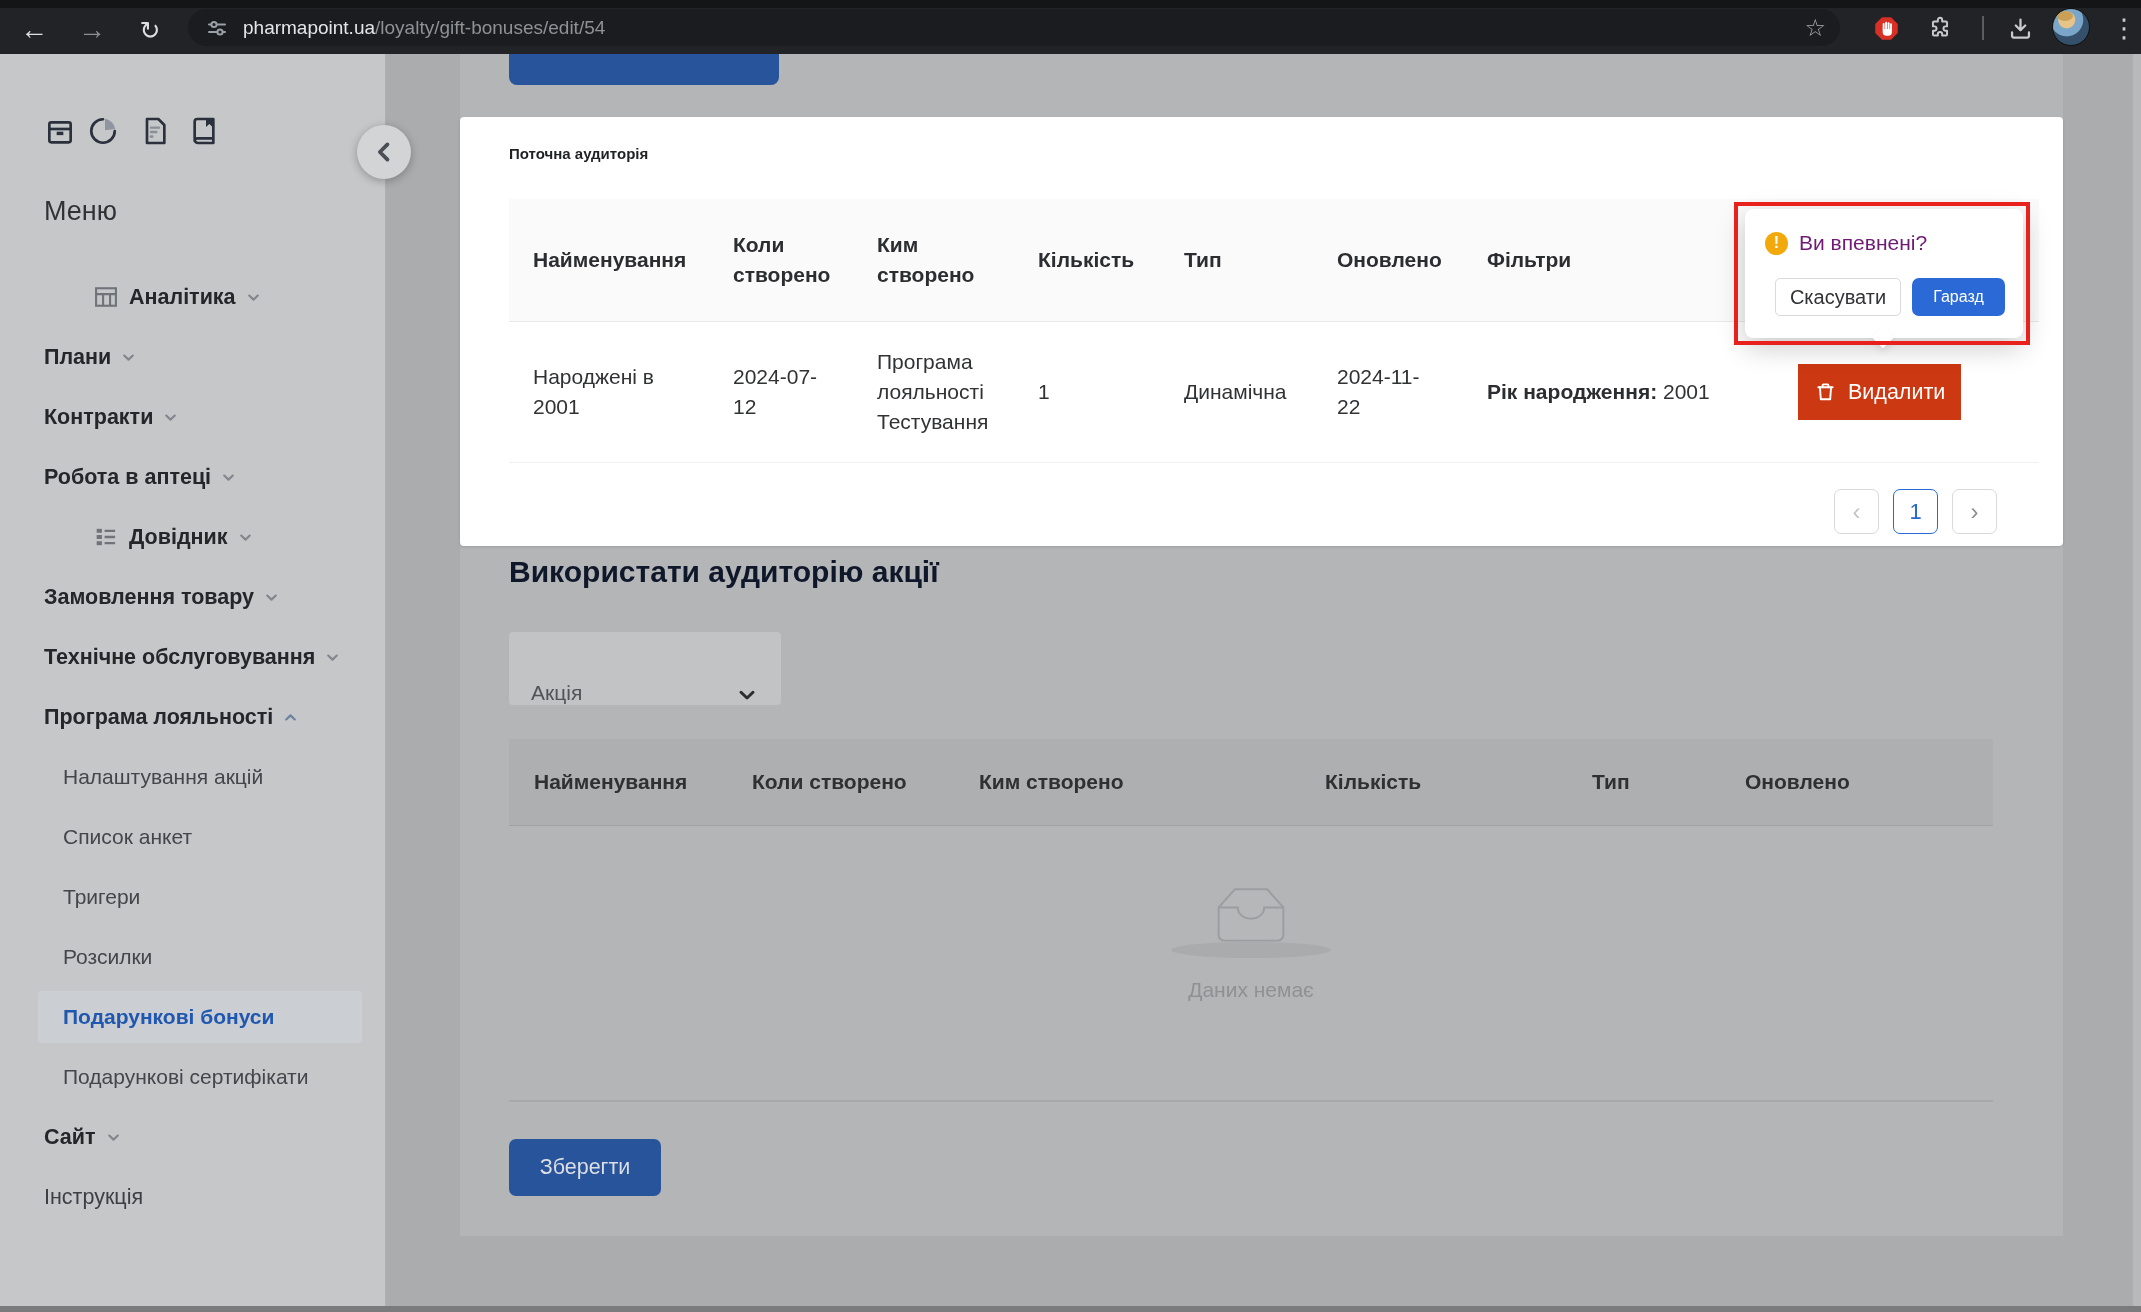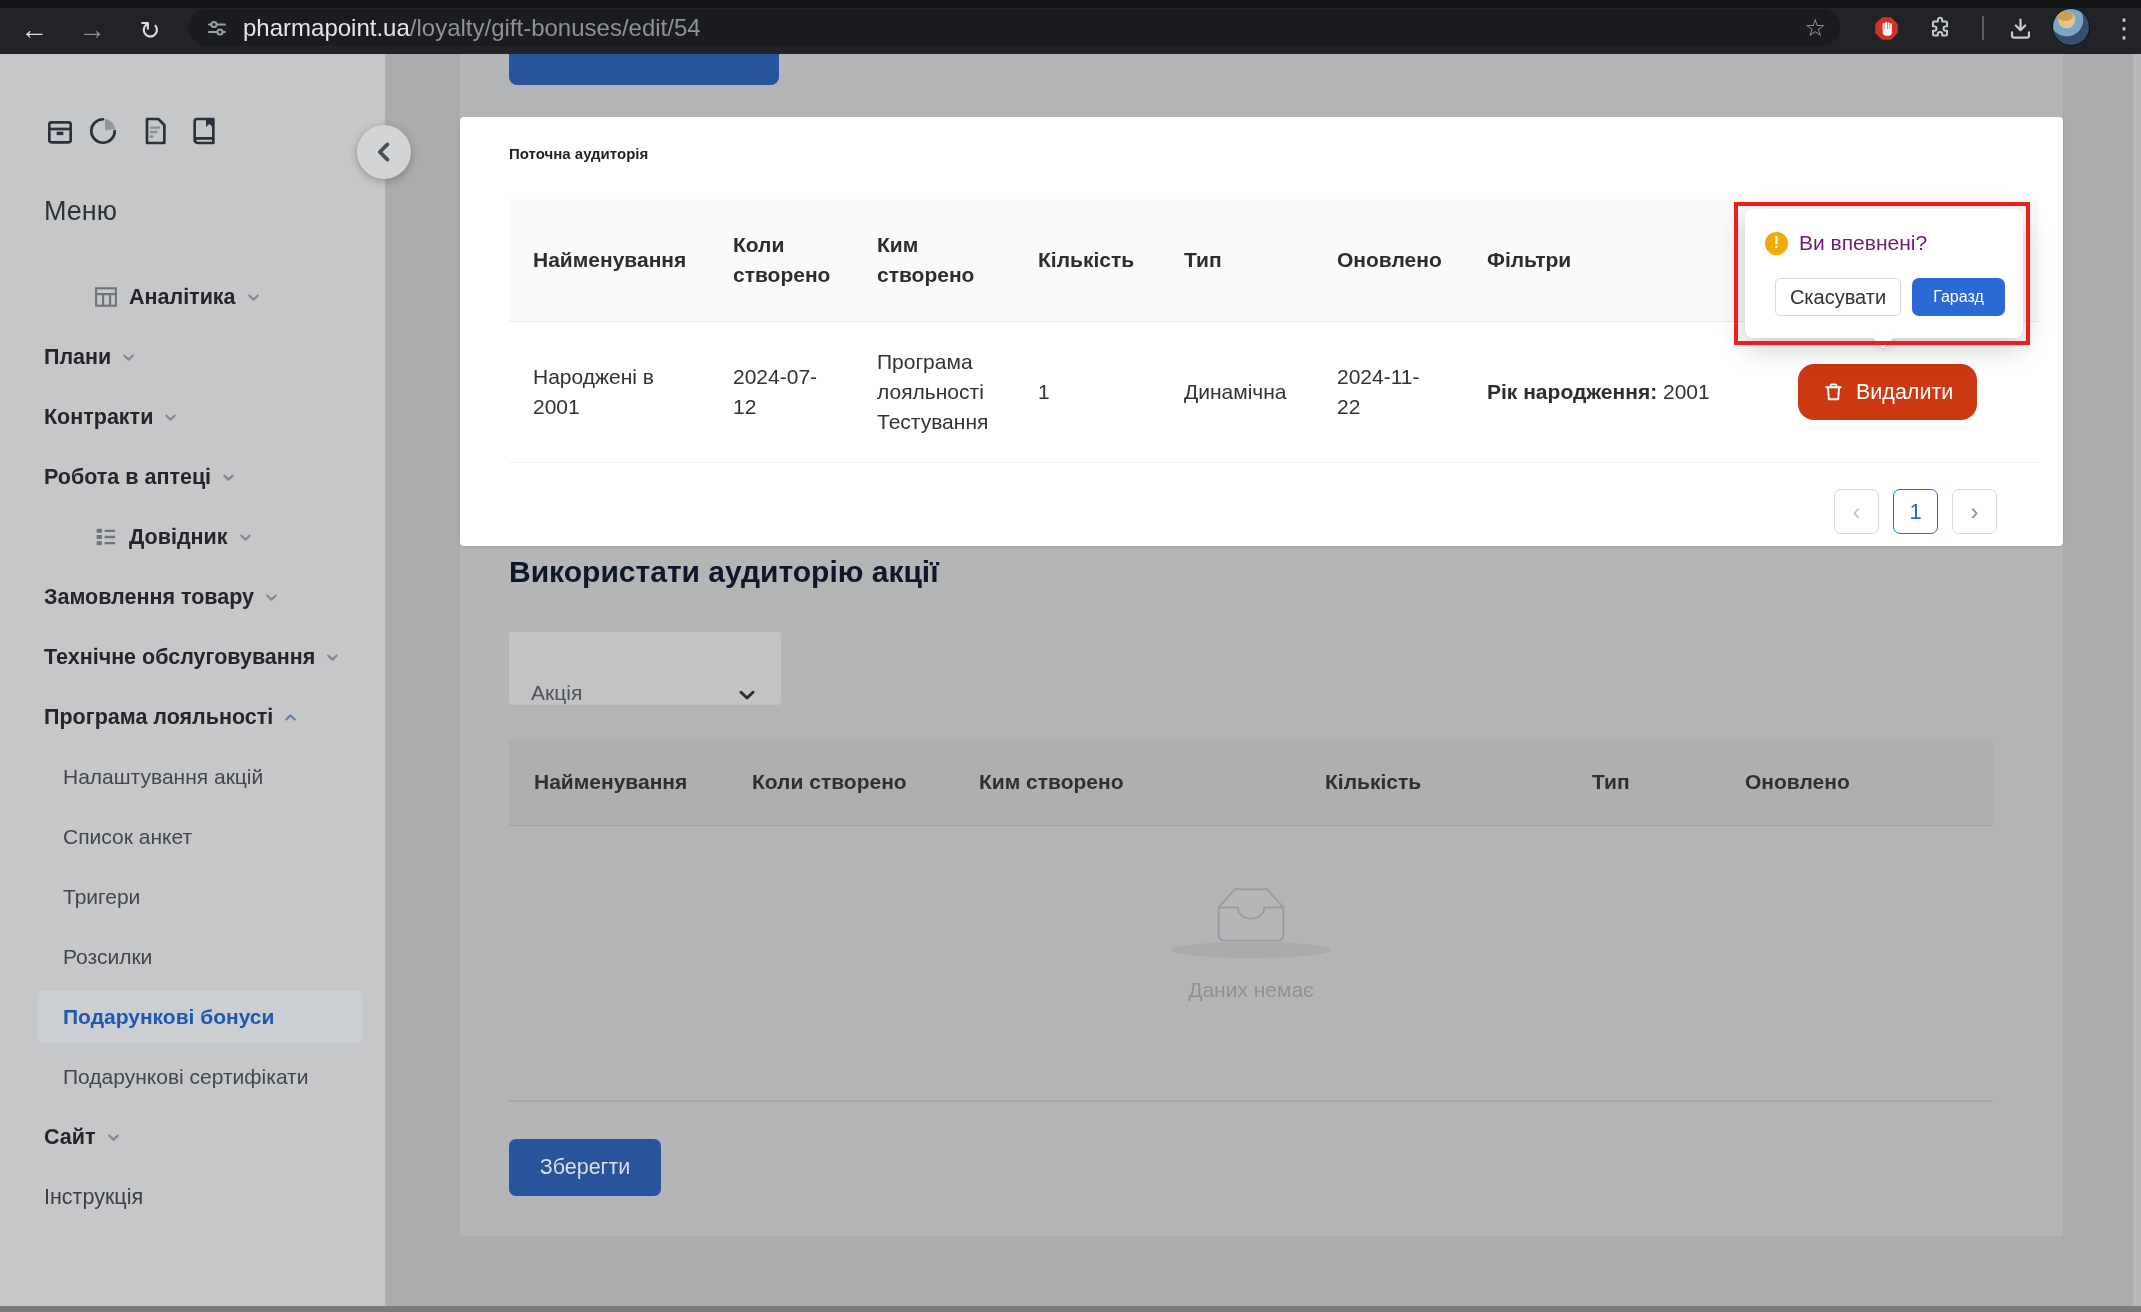--- a/index.html
+++ b/index.html
@@ -11,21 +11,21 @@
   .chrome { position:absolute; left:0; top:0; width:2141px; height:54px; background:#222326; z-index:20; }
   .chrome::before { content:""; position:absolute; left:0; top:0; width:100%; height:8px; background:#141517; }
   .nav-glyph { position:absolute; top:10px; height:40px; width:40px; text-align:center;
                font-size:28px; line-height:40px; color:#dcdee1; cursor:pointer; }
   .nav-back { left:14px; }
   .nav-fwd  { left:72px; color:#8a8d91; }
   .nav-reload { left:130px; font-size:25px; }
   .omnibox { position:absolute; left:188px; top:9px; width:1652px; height:37px; border-radius:19px;
              background:#1b1c1f; display:flex; align-items:center; }
   .tune-ic { margin-left:17px; flex:0 0 auto; }
-  .url { margin-left:14px; font-size:24px; color:#e4e6e9; white-space:nowrap; }
+  .url { margin-left:14px; font-size:19px; color:#e4e6e9; white-space:nowrap; }
   .url .path { color:#8e9196; }
   .star { margin-left:auto; margin-right:14px; font-size:24px; color:#a9adb2; }
   .chrome-right-ic { position:absolute; top:8px; width:40px; height:40px; display:flex; align-items:center; justify-content:center; }
   .ic-adblock { left:1866px; }
   .ic-puzzle { left:1920px; }
   .chrome-sep { position:absolute; left:1982px; top:16px; width:2px; height:24px; background:#5a5d61; }
   .ic-download { left:2000px; }
   .avatar { position:absolute; left:2052px; top:8px; width:38px; height:38px; border-radius:50%;
             background:radial-gradient(circle at 38% 30%, #e8c48a 0 8px, #7aa7c9 9px 16px, #35506b 17px);
             border:1px solid #111; overflow:hidden; }
@@ -63,22 +63,22 @@
   .card1 { position:absolute; left:460px; top:117px; width:1603px; height:429px; background:#ffffff;
            border-radius:4px; box-shadow:0 1px 3px rgba(0,0,0,.12); z-index:2; }
   .card1-title { position:absolute; left:49px; top:28px; font-size:15px; font-weight:600; color:#1f2123; }
   table.t1 { position:absolute; left:49px; top:82px; width:1530px; border-collapse:collapse; table-layout:fixed; }
   .t1 th { background:#fafafa; text-align:left; font-size:21px; font-weight:600; color:#2b2d30;
            padding:31px 24px; line-height:30px; border-bottom:1px solid #e8e8e8; vertical-align:middle; }
   .t1 th:first-child { white-space:nowrap; }
   .t1 td { font-size:21px; color:#303234; padding:25px 24px; line-height:30px; vertical-align:middle;
            border-bottom:1px solid #f0f0f0; }
   .t1 td.filters b { font-weight:700; color:#2b2d30; }
-  .delete-btn { display:inline-flex; align-items:center; gap:11px; height:56px; padding:0 24px;
-                background:#cc3812; border:none; border-radius:16px; color:#fff; font-size:21.5px;
+  .delete-btn { display:inline-flex; align-items:center; gap:11px; height:56px; padding:0 16px;
+                background:#cc3812; border:none; border-radius:0; color:#fff; font-size:21.5px;
                 font-family:"Liberation Sans",sans-serif; cursor:pointer; }
   .pagination { position:absolute; left:1374px; top:372px; display:flex; gap:14px; }
   .pg { width:45px; height:45px; border:1.5px solid #d9d9d9; border-radius:7px; background:#fff;
         display:flex; align-items:center; justify-content:center; font-size:24px; color:#8c8f92; cursor:pointer; }
   .pg.disabled { color:#c2c4c6; }
   .pg.current { border-color:#2668d4; color:#2668d4; font-size:22px; }
 
   
   .popconfirm { position:absolute; left:1745px; top:209px; width:278px; height:129px; background:#fff;
                 border-radius:8px; box-shadow:0 9px 28px rgba(0,0,0,.22); z-index:5; }

